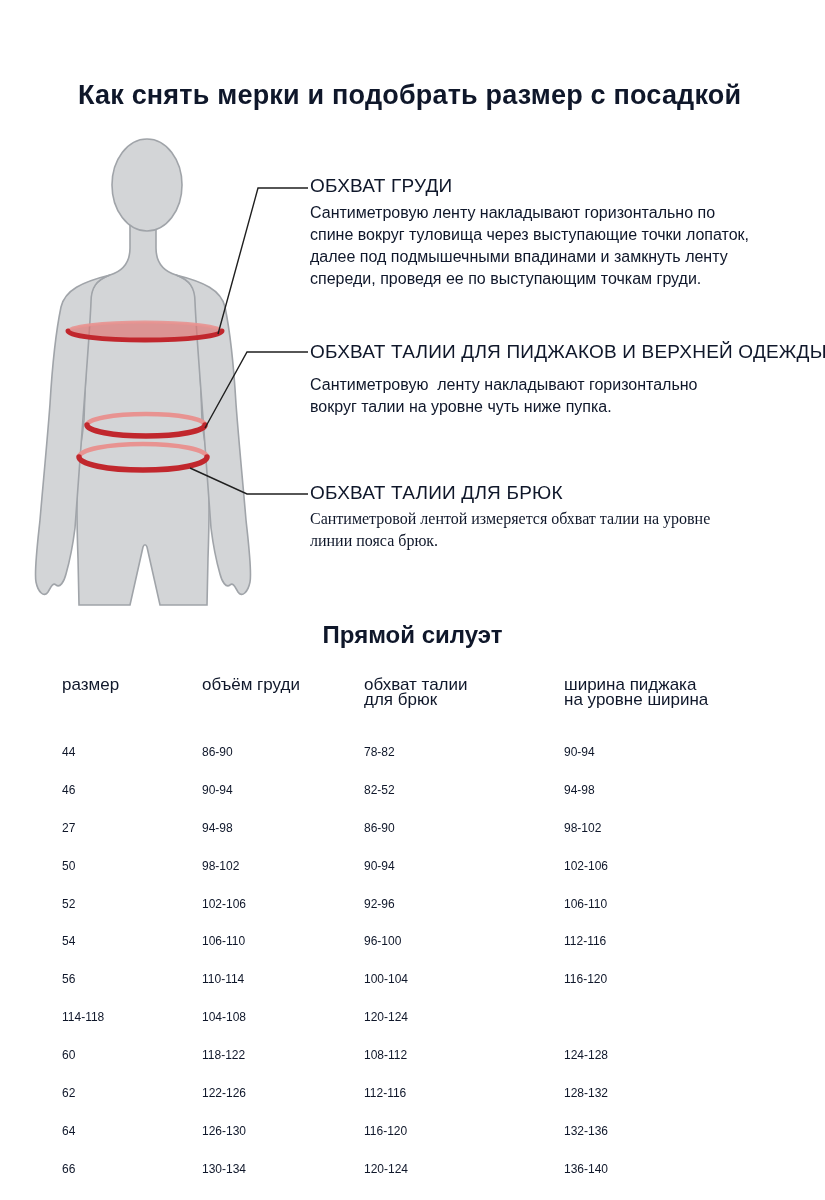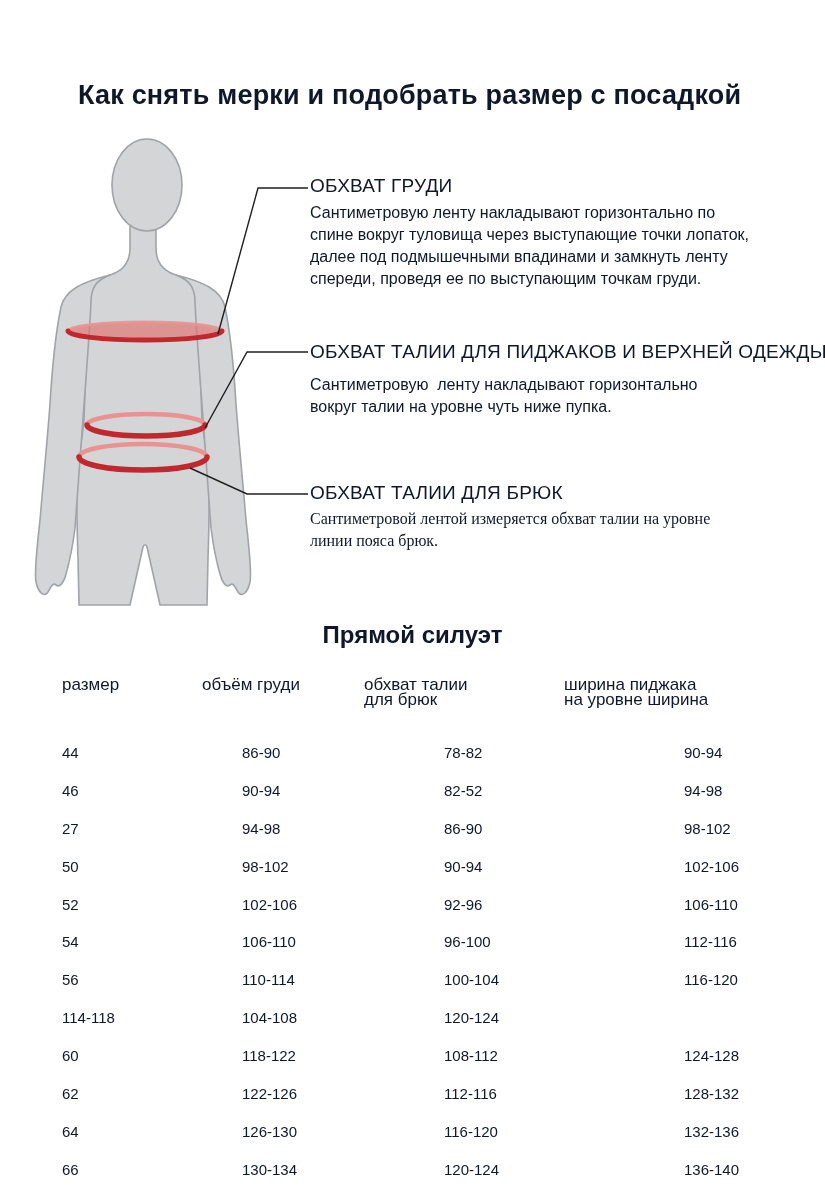--- a/index.html
+++ b/index.html
@@ -45,22 +45,21 @@
     display:grid; grid-template-columns:140px 162px 200px 186px;
     font-size:17px;
   }
   .grid-row > div { text-align:left; }
   .tbody {
     position:absolute; left:62px; top:734px; width:688px;
   }
   .tbody .grid-row {
     position:relative; left:0;
     height:37.9px; line-height:37.9px;
-    font-size:15px;
-    gap:40px;
+    font-size:12px;
   }
 </style>
 </head>
 <body>
 
 <div class="page">
 
   <div class="page-title">Как снять мерки и подобрать размер с посадкой</div>
 
   <div class="figure-wrap">

